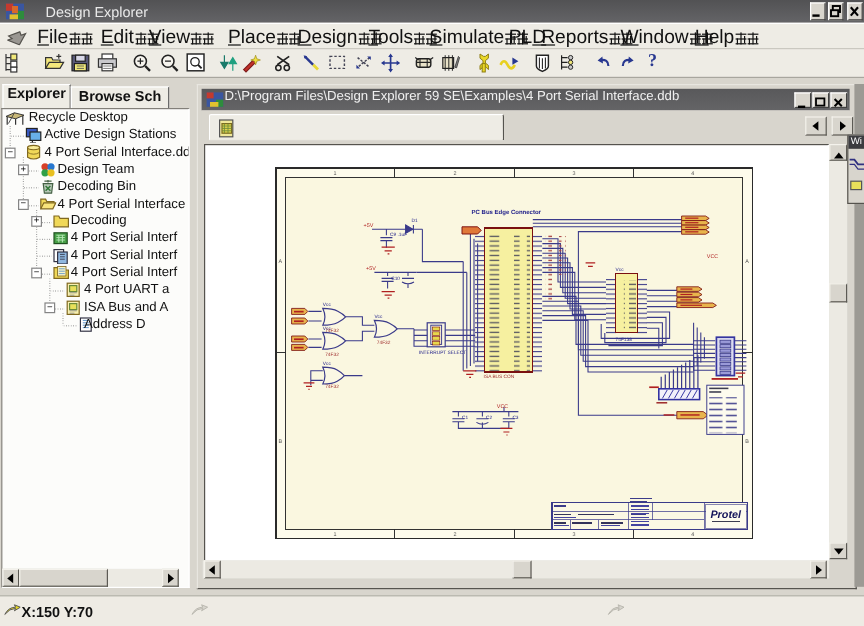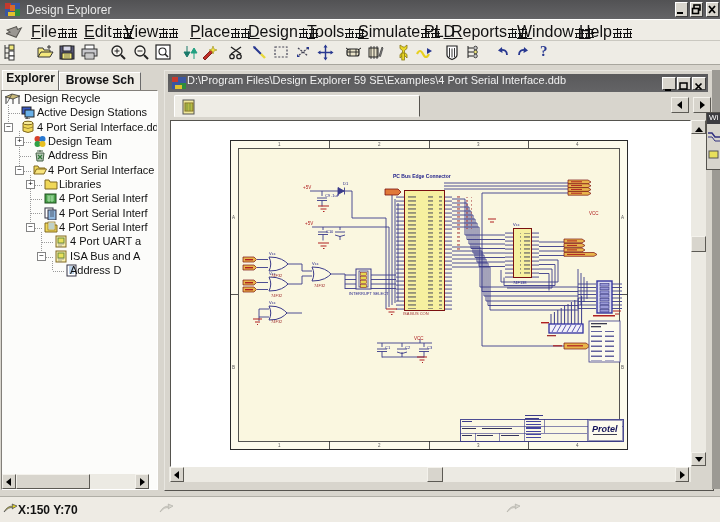--- a/index.html
+++ b/index.html
@@ -1,19 +1,19 @@
 <!DOCTYPE html>
 <html><head><meta charset="utf-8">
 <style>
 html,body{margin:0;padding:0}
 body{width:720px;height:522px;overflow:hidden;position:relative;
  font-family:"Liberation Sans",sans-serif;background:#d8d5cd}
 .abs{position:absolute}
 #titlebar{left:0;top:0;width:720px;height:19px;background:linear-gradient(#525254,#646467);}
-#titletxt{left:26px;top:3px;color:#e9e9e9;font-size:12px;}
+#titletxt{left:38px;top:3px;color:#e9e9e9;font-size:12px;}
 .tbtn{top:2px;width:13px;height:15px;background:#d8d5cd;border:1px solid;border-color:#fff #404040 #404040 #fff;box-sizing:border-box;font-size:9px;text-align:center;color:#000}
 #menubar{left:0;top:19px;width:720px;height:21px;background:#eeece5;border-top:1px solid #fff;box-sizing:border-box}
 .mi{position:absolute;top:23px;font-size:16px;color:#111;white-space:nowrap}
 .u{text-decoration:underline}
 .cj{display:inline-block;width:9px;height:10px;margin:0 0 0 1px;vertical-align:-1px;background-repeat:no-repeat;background-image:
  linear-gradient(#111,#111),linear-gradient(#111,#111),linear-gradient(#111,#111),
  linear-gradient(#111,#111),linear-gradient(#111,#111),linear-gradient(#111,#111);
  background-size:9px 1px,9px 1px,9px 1px,1px 10px,1px 5px,1px 6px;
  background-position:0 1px,0 5px,0 9px,4px 0,1px 5px,7px 3px}
 #toolbar{left:0;top:40px;width:720px;height:25px;background:#eeece5;border-top:1px solid #cac8c0;border-bottom:1px solid #a8a69e;box-sizing:border-box}
@@ -211,21 +211,21 @@
   <div class="dot" style="left:39px;top:141px;width:1px;height:25px"></div>
   <div class="doth" style="left:40px;top:151px;width:12px;height:1px"></div>
   <div class="doth" style="left:40px;top:166px;width:12px;height:1px"></div>
   <div class="dot" style="left:50px;top:170px;width:1px;height:10px"></div>
   <div class="doth" style="left:51px;top:180px;width:12px;height:1px"></div>
   <svg class="abs" style="left:1px;top:1px" width="19" height="14" viewBox="0 0 19 14">
         <path d="M2 5 L9 2 L17 4 L10 7 z" fill="#c8b878" stroke="#333" stroke-width="0.8"></path>
         <path d="M3 5.5 V12 M16 4.5 V12 M10 7 v5" stroke="#333"></path>
         <path d="M9 2 l-5 9" stroke="#333" stroke-width="0.7"></path>
       </svg>
-  <div class="trow" style="left:22px;top:1px">Design Recycle</div>
+  <div class="trow" style="left:22px;top:1px">Recycle Desktop</div>
   <svg class="abs" style="left:19px;top:15px" width="14" height="13" viewBox="0 0 14 13">
         <rect x="1" y="1" width="9" height="7" fill="#3858c0" stroke="#222"></rect>
         <rect x="4" y="4" width="9" height="7" fill="#68b0e8" stroke="#222"></rect>
         <path d="M6 11 v2 M4 13 h5" stroke="#222"></path>
       </svg>
   <div class="trow" style="left:35px;top:15px">Active Design Stations</div>
   <div class="eb" style="left:2px;top:32px">−</div>
   <svg class="abs" style="left:19px;top:29px" width="14" height="14" viewBox="0 0 14 14">
         <path d="M2 3 q5 -3 10 0 v8 q-5 3 -10 0 z" fill="#f0d858" stroke="#806820"></path>
         <ellipse cx="7" cy="3" rx="5" ry="1.8" fill="#f8ec9a" stroke="#806820"></ellipse>
@@ -238,32 +238,32 @@
         <circle cx="9.5" cy="4" r="3" fill="#2878d0"></circle>
         <circle cx="4.5" cy="9" r="3" fill="#30a048"></circle>
         <circle cx="9.5" cy="9" r="3" fill="#e8c020"></circle>
       </svg>
   <div class="trow" style="left:46px;top:44px">Design Team</div>
   <svg class="abs" style="left:31px;top:58px" width="14" height="13" viewBox="0 0 14 13">
         <path d="M3 4 h8 l-1 8 h-6 z" fill="#b8c8b8" stroke="#446044"></path>
         <path d="M4 2 h6 M7 1 v2" stroke="#446044"></path>
         <path d="M5 6 l4 4 M9 6 l-4 4" stroke="#307838" stroke-width="1.2"></path>
       </svg>
-  <div class="trow" style="left:46px;top:58px">Address Bin</div>
+  <div class="trow" style="left:46px;top:58px">Decoding Bin</div>
   <div class="eb" style="left:13px;top:75px">−</div>
   <svg class="abs" style="left:31px;top:73px" width="14" height="12" viewBox="0 0 14 12">
         <path d="M1 10 V2 h4 l1 2 h6 v1.5" fill="#f0d858" stroke="#806820"></path>
         <path d="M1 10 L3.5 5 h10 L11 10 z" fill="#f8e47c" stroke="#806820"></path>
       </svg>
   <div class="trow" style="left:46px;top:73px">4 Port Serial Interface</div>
   <div class="eb" style="left:24px;top:89px">+</div>
   <svg class="abs" style="left:42px;top:87px" width="14" height="12" viewBox="0 0 14 12">
         <path d="M1 11 V2 h4 l1 2 h7 v7 z" fill="#f0d858" stroke="#806820"></path>
       </svg>
-  <div class="trow" style="left:57px;top:87px">Libraries</div>
+  <div class="trow" style="left:57px;top:87px">Decoding</div>
   <svg class="abs" style="left:42px;top:101px" width="14" height="13" viewBox="0 0 14 13">
         <rect x="1" y="2" width="11" height="9" fill="#48a048" stroke="#205020"></rect>
         <path d="M3 4 h7 M3 6 h7 M3 8 h7 M5 4 v6 M8 4 v6" stroke="#b8e8b8" stroke-width="0.8"></path>
       </svg>
   <div class="trow" style="left:57px;top:101px">4 Port Serial Interf</div>
   <svg class="abs" style="left:42px;top:116px" width="14" height="13" viewBox="0 0 14 13">
         <rect x="1" y="1" width="8" height="10" fill="#fff" stroke="#334"></rect>
         <rect x="4" y="3" width="8" height="10" fill="#90b8e0" stroke="#334"></rect>
         <path d="M6 5 h4 M6 7 h4 M6 9 h4" stroke="#334" stroke-width="0.7"></path>
       </svg>

